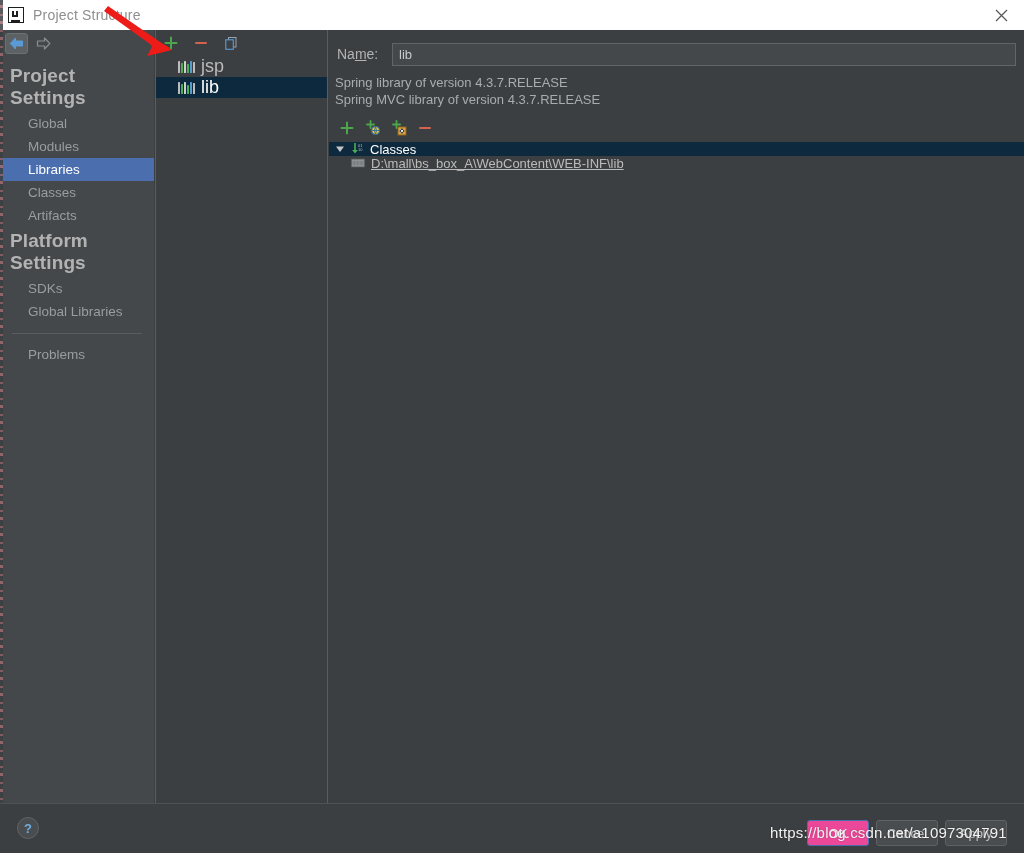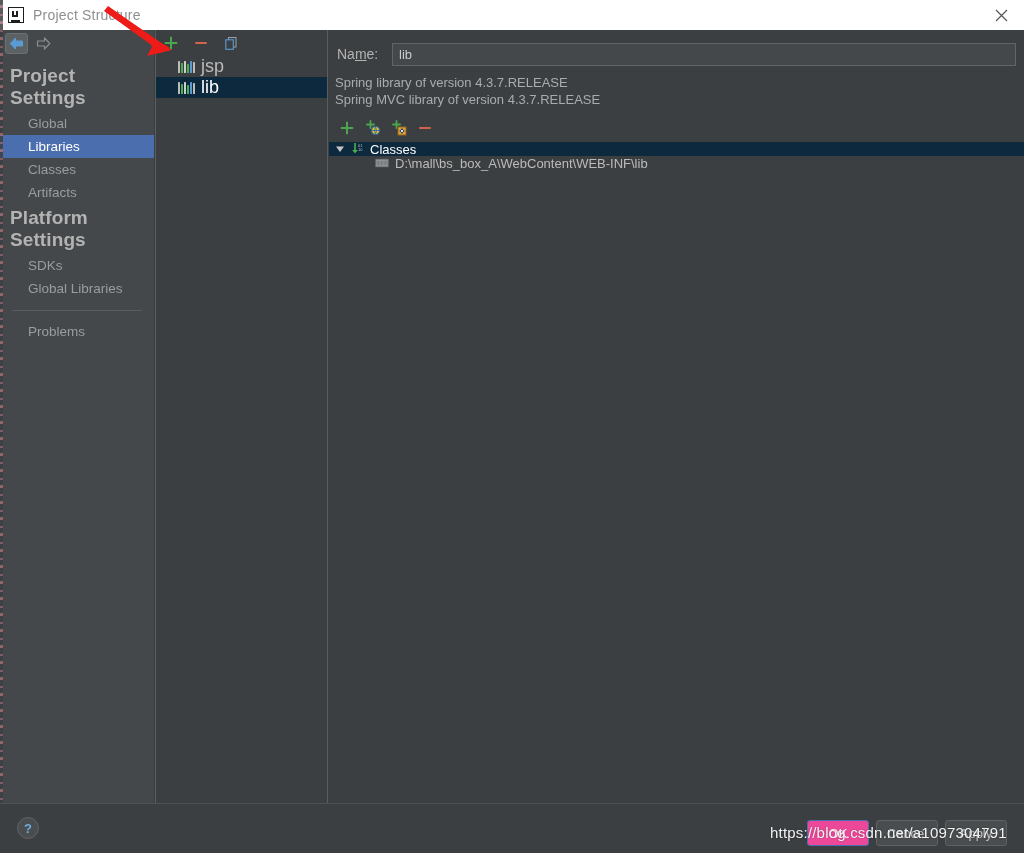--- a/index.html
+++ b/index.html
@@ -126,21 +126,21 @@
   }
   #cls-toolbar {
     height: 24px; display: flex; align-items: center; gap: 10px; padding-left: 10px; margin-top: 8px;
   }
   #tree { margin-top: 2px; }
   .tree-row {
     height: 14px; display: flex; align-items: center; font-size: 13px; color: #bbbbbb;
   }
   .tree-row.selected { background: #0d293e; color: #ffffff; }
   .tw-toggle { width: 22px; display: flex; align-items: center; justify-content: center; }
-  .tree-child { padding-left: 46px; gap: 6px; }
+  .tree-child { padding-left: 22px; gap: 6px; text-decoration: underline; }
 
   
   #bottombar {
     position: absolute; left: 0; top: 803px; width: 1024px; height: 50px;
     background: #3c3f41; border-top: 1px solid #4e5254;
   }
   #help-btn {
     position: absolute; left: 17px; top: 817px; width: 22px; height: 22px;
     border-radius: 50%; background: #4a4d4f; border: 1px solid #5f6365;
     display: flex; align-items: center; justify-content: center;
@@ -205,20 +205,21 @@
         <svg width="15" height="13" viewBox="0 0 15 13">
           <path d="M8.5 1 L13.8 6.5 L8.5 12 L8.5 9 L1.5 9 L1.5 4 L8.5 4 Z" fill="none" stroke="#8b8e90" stroke-width="1.2" stroke-linejoin="round"></path>
         </svg>
       </span>
     </div>
 
     <div id="sidebar-list">
 
       <div class="side-group">Project Settings</div>
       <div class="side-item">Global</div>
+      <div class="side-item">Modules</div>
       <div class="side-item selected">Libraries</div>
       <div class="side-item">Classes</div>
       <div class="side-item">Artifacts</div>
 
       <div class="side-group">Platform Settings</div>
       <div class="side-item">SDKs</div>
       <div class="side-item">Global Libraries</div>
 
       <div class="side-sep"></div>
 

